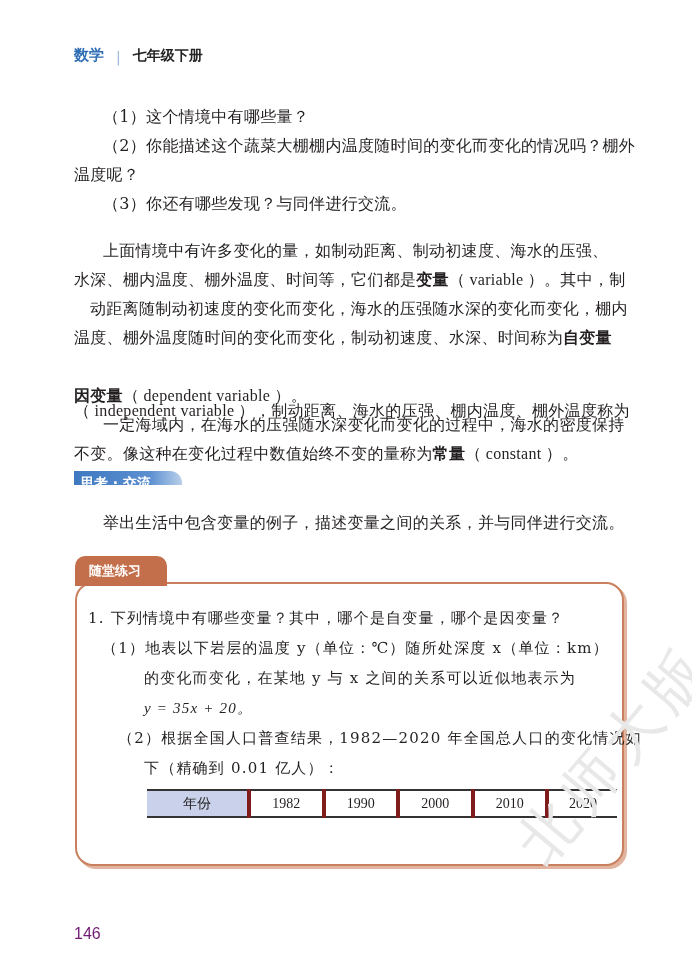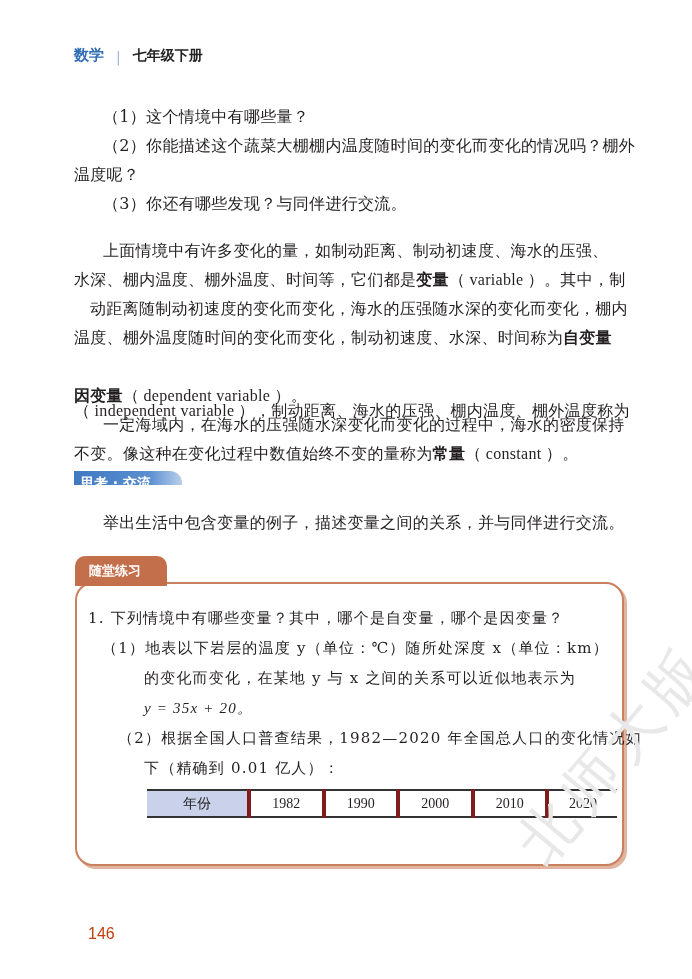--- a/index.html
+++ b/index.html
@@ -15,21 +15,21 @@
   .latin{font-family:"Liberation Serif","DejaVu Serif",serif;}
   .tag-think{position:absolute;left:74px;top:471px;height:14px;width:108px;background:linear-gradient(90deg,#3f79c1 0%,#5b8fd0 70%,#b9cfea 100%);border-radius:0 12px 0 0;color:#fff;font-family:"DejaVu Sans","Liberation Sans",sans-serif;font-weight:bold;font-size:14px;line-height:24px;padding-left:6px;box-sizing:border-box;}
   .practice-box{position:absolute;left:75px;top:582px;width:545px;height:280px;border:2px solid #c9805e;border-radius:18px;box-shadow:3px 3px 0 #e0b49e;background:#fff;}
   .practice-tab{position:absolute;left:75px;top:556px;width:92px;height:30px;background:#c46f4c;border-radius:10px 10px 0 0;color:#fff;font-family:"DejaVu Sans","Liberation Sans",sans-serif;font-weight:bold;font-size:13px;line-height:30px;padding-left:14px;box-sizing:border-box;}
   .ex{position:absolute;font-size:15px;line-height:30px;letter-spacing:1.2px;}
   .pop-table{position:absolute;left:112px;top:789px;width:470px;border-collapse:collapse;font-size:14px;font-family:"Liberation Serif","DejaVu Serif",serif;margin-left:35px;}
   .pop-table td{border-left:4px solid #7f1d1d;height:25px;text-align:center;padding:0;}
   .pop-table td:first-child{border-left:none;background:#c9d2ea;width:100px;font-family:"DejaVu Sans","Liberation Sans",sans-serif;}
   .pop-table tr:first-child td{border-top:2px solid #333;border-bottom:1px solid #555;}
   .pop-table tr:last-child td{border-bottom:2px solid #333;}
-  .page-num{position:absolute;left:88px;top:925px;font-family:"Liberation Sans","DejaVu Sans",sans-serif;font-size:16px;color:#c2410c;}
+  .page-num{position:absolute;left:74px;top:925px;font-family:"Liberation Sans","DejaVu Sans",sans-serif;font-size:16px;color:#701a75;}
   .watermark{position:absolute;left:500px;top:830px;font-size:58px;color:#e8e8e8;transform:rotate(-50deg);transform-origin:left top;font-family:"DejaVu Sans",sans-serif;white-space:nowrap;letter-spacing:8px;}
 </style>
 </head>
 <body>
 
 <div class="header">
   <span class="subject">数学</span>
   <span class="sep">|</span>
   <span class="grade">七年级</span>
   <span class="vol">下册</span>

